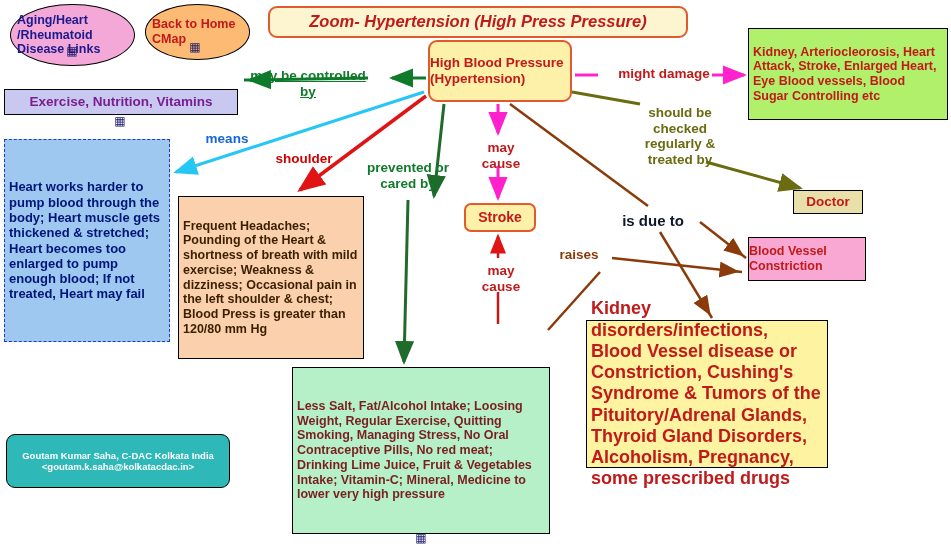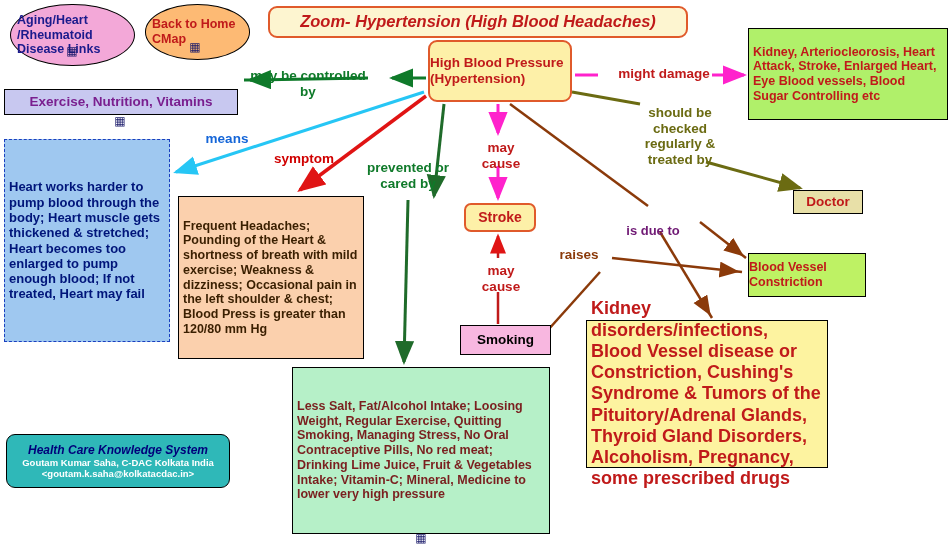--- a/index.html
+++ b/index.html
@@ -122,23 +122,23 @@
   }
   .n-doctor {
     left: 793px; top: 190px; width: 70px; height: 24px;
     border: 1.5px solid #000000;
     background: #e8e0a8;
     color: #c01a1a;
     font-size: 13.5px;
     display: flex; align-items: center; justify-content: center;
   }
   .n-bvc {
-    left: 748px; top: 253px; width: 118px; height: 44px;
-    border: 1.5px solid #000000;
-    background: #bef264;
+    left: 748px; top: 237px; width: 118px; height: 44px;
+    border: 1.5px solid #000000;
+    background: #f9a8d4;
     color: #c01a1a;
     font-size: 12.5px;
     display: flex; align-items: center; justify-content: center;
   }
   .n-smoking {
     left: 460px; top: 325px; width: 91px; height: 30px;
     border: 1.5px solid #000000;
     background: #f8b7e0;
     color: #000000;
     font-size: 13.5px;
@@ -174,28 +174,28 @@
   .hcks-title {
     color: #00007a;
     font-style: italic;
     font-size: 12px;
     font-weight: bold;
   }
   .hcks-sub { font-size: 9.5px; font-weight: bold; color: #ffffff; }
   .hcks-mail { font-size: 9.5px; font-weight: bold; color: #ffffff; }
 
   
-  .l-controlled { left: 249px; top: 68px; width: 118px; color: #0f7a2a; font-size: 13.5px; }
+  .l-controlled { left: 249px; top: 68px; width: 118px; color: #0f7a2a; font-size: 13.5px; text-decoration: underline; }
   .l-might { left: 603px; top: 66px; width: 122px; color: #c01a1a; font-size: 13.5px; }
   .l-means { left: 194px; top: 131px; width: 66px; color: #1566d8; font-size: 13.5px; }
   .l-symptom { left: 262px; top: 151px; width: 84px; color: #d00000; font-size: 13.5px; }
   .l-prevented { left: 355px; top: 160px; width: 106px; color: #0f7a2a; font-size: 13.5px; }
   .l-maycause1 { left: 468px; top: 140px; width: 66px; color: #c01a1a; font-size: 13.5px; }
   .l-should { left: 628px; top: 105px; width: 104px; color: #6b6b12; font-size: 13.5px; }
-  .l-isdue { left: 608px; top: 224px; width: 90px; color: #701a75; font-size: 13px; }
+  .l-isdue { left: 608px; top: 212px; width: 90px; color: #0f172a; font-size: 15px; }
   .l-maycause2 { left: 468px; top: 263px; width: 66px; color: #c01a1a; font-size: 13.5px; }
   .l-raises { left: 546px; top: 247px; width: 66px; color: #8b3a0a; font-size: 13.5px; }
 
   
   .glyph {
     position: absolute;
     width: 14px; height: 14px;
     z-index: 5;
     font-size: 12px;
     line-height: 14px;
@@ -261,21 +261,21 @@
 
     <path d="M700,222 L746,258" stroke="#8b3a0a" stroke-width="2.5" fill="none" marker-end="url(#ar-brown)"></path>
 
     <path d="M498,324 L498,292" stroke="#c01a1a" stroke-width="2.5" fill="none"></path>
     <path d="M498,258 L498,236" stroke="#c01a1a" stroke-width="2.5" fill="none" marker-end="url(#ar-red)"></path>
 
     <path d="M548,330 L600,272" stroke="#8b3a0a" stroke-width="2.5" fill="none"></path>
     <path d="M612,258 L742,272" stroke="#8b3a0a" stroke-width="2.5" fill="none" marker-end="url(#ar-brown)"></path>
   </svg>
 
-  <div class="node n-title">Zoom- Hypertension (High Blood Headaches)</div>
+  <div class="node n-title">Zoom- Hypertension (High Press Pressure)</div>
 
   <div class="node n-aging">Aging/Heart /Rheumatoid Disease Links</div>
   <div class="glyph" style="left:65px; top:44px;">▦</div>
 
   <div class="node n-back">Back to Home CMap</div>
   <div class="glyph" style="left:188px; top:40px;">▦</div>
 
   <div class="node n-exercise">Exercise, Nutrition, Vitamins</div>
   <div class="glyph" style="left:113px; top:114px;">▦</div>
 
@@ -286,37 +286,35 @@
   <div class="node n-heartworks">Heart works harder to pump blood through the body; Heart muscle gets thickened &amp; stretched; Heart becomes too enlarged to pump enough blood; If not treated, Heart may fail</div>
 
   <div class="node n-symptoms">Frequent Headaches; Pounding of the Heart &amp; shortness of breath with mild exercise; Weakness &amp; dizziness; Occasional pain in the left shoulder &amp; chest; Blood Press is greater than 120/80 mm Hg</div>
 
   <div class="node n-stroke">Stroke</div>
 
   <div class="node n-doctor">Doctor</div>
 
   <div class="node n-bvc">Blood Vessel Constriction</div>
 
-  <div class="node n-smoking">Smoking</div>
 
   <div class="node n-causes">Kidney disorders/infections, Blood Vessel disease or Constriction, Cushing's Syndrome &amp; Tumors of the Pituitory/Adrenal Glands, Thyroid Gland Disorders, Alcoholism, Pregnancy, some prescribed drugs</div>
 
   <div class="node n-prevent">Less Salt, Fat/Alcohol Intake; Loosing Weight, Regular Exercise, Quitting Smoking, Managing Stress, No Oral Contraceptive Pills, No red meat; Drinking Lime Juice, Fruit &amp; Vegetables Intake; Vitamin-C; Mineral, Medicine to lower very high pressure</div>
   <div class="glyph" style="left:414px; top:531px;">▦</div>
 
   <div class="node n-hcks">
-    <div class="hcks-title">Health Care Knowledge System</div>
     <div class="hcks-sub">Goutam Kumar Saha, C-DAC Kolkata India</div>
     <div class="hcks-mail">&lt;goutam.k.saha@kolkatacdac.in&gt;</div>
   </div>
 
   <div class="lbl l-controlled">may be controlled by</div>
   <div class="lbl l-might">might damage</div>
   <div class="lbl l-means">means</div>
-  <div class="lbl l-symptom">symptom</div>
+  <div class="lbl l-symptom">shoulder</div>
   <div class="lbl l-prevented">prevented or cared by</div>
   <div class="lbl l-maycause1">may cause</div>
   <div class="lbl l-should">should be checked regularly &amp; treated by</div>
   <div class="lbl l-isdue">is due to</div>
   <div class="lbl l-maycause2">may cause</div>
   <div class="lbl l-raises">raises</div>
 
 </div>
 
 </body></html>

